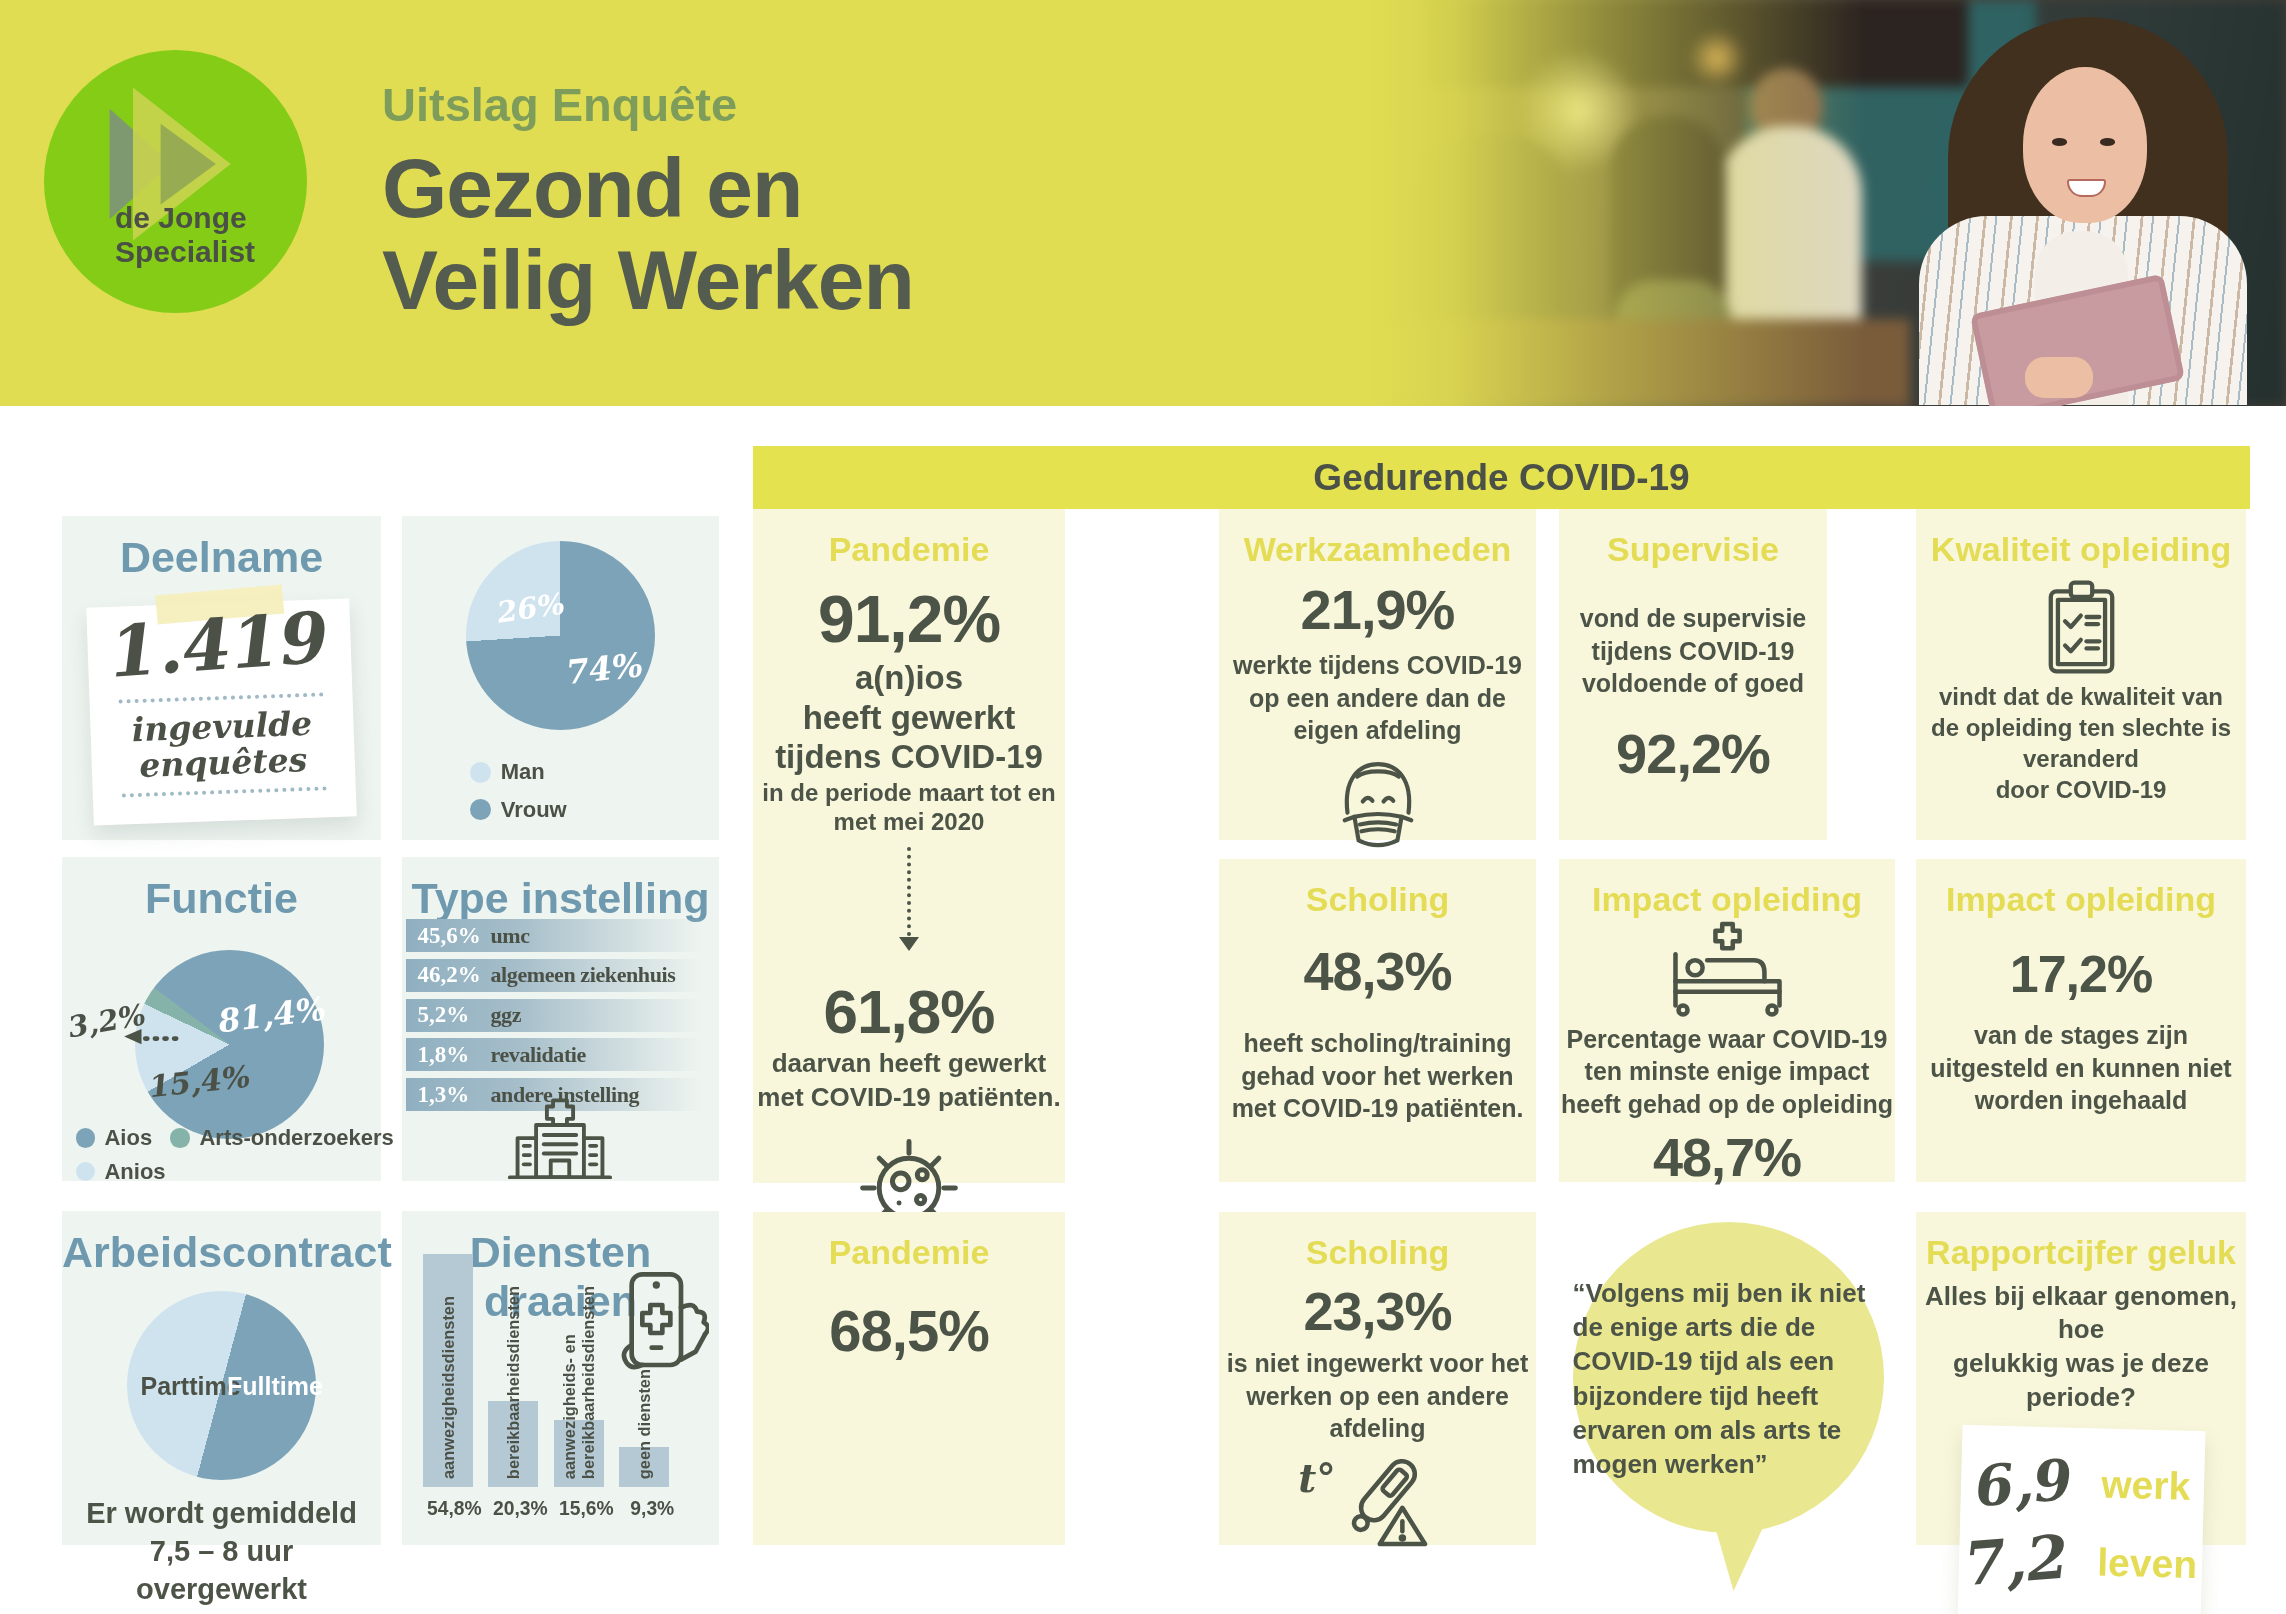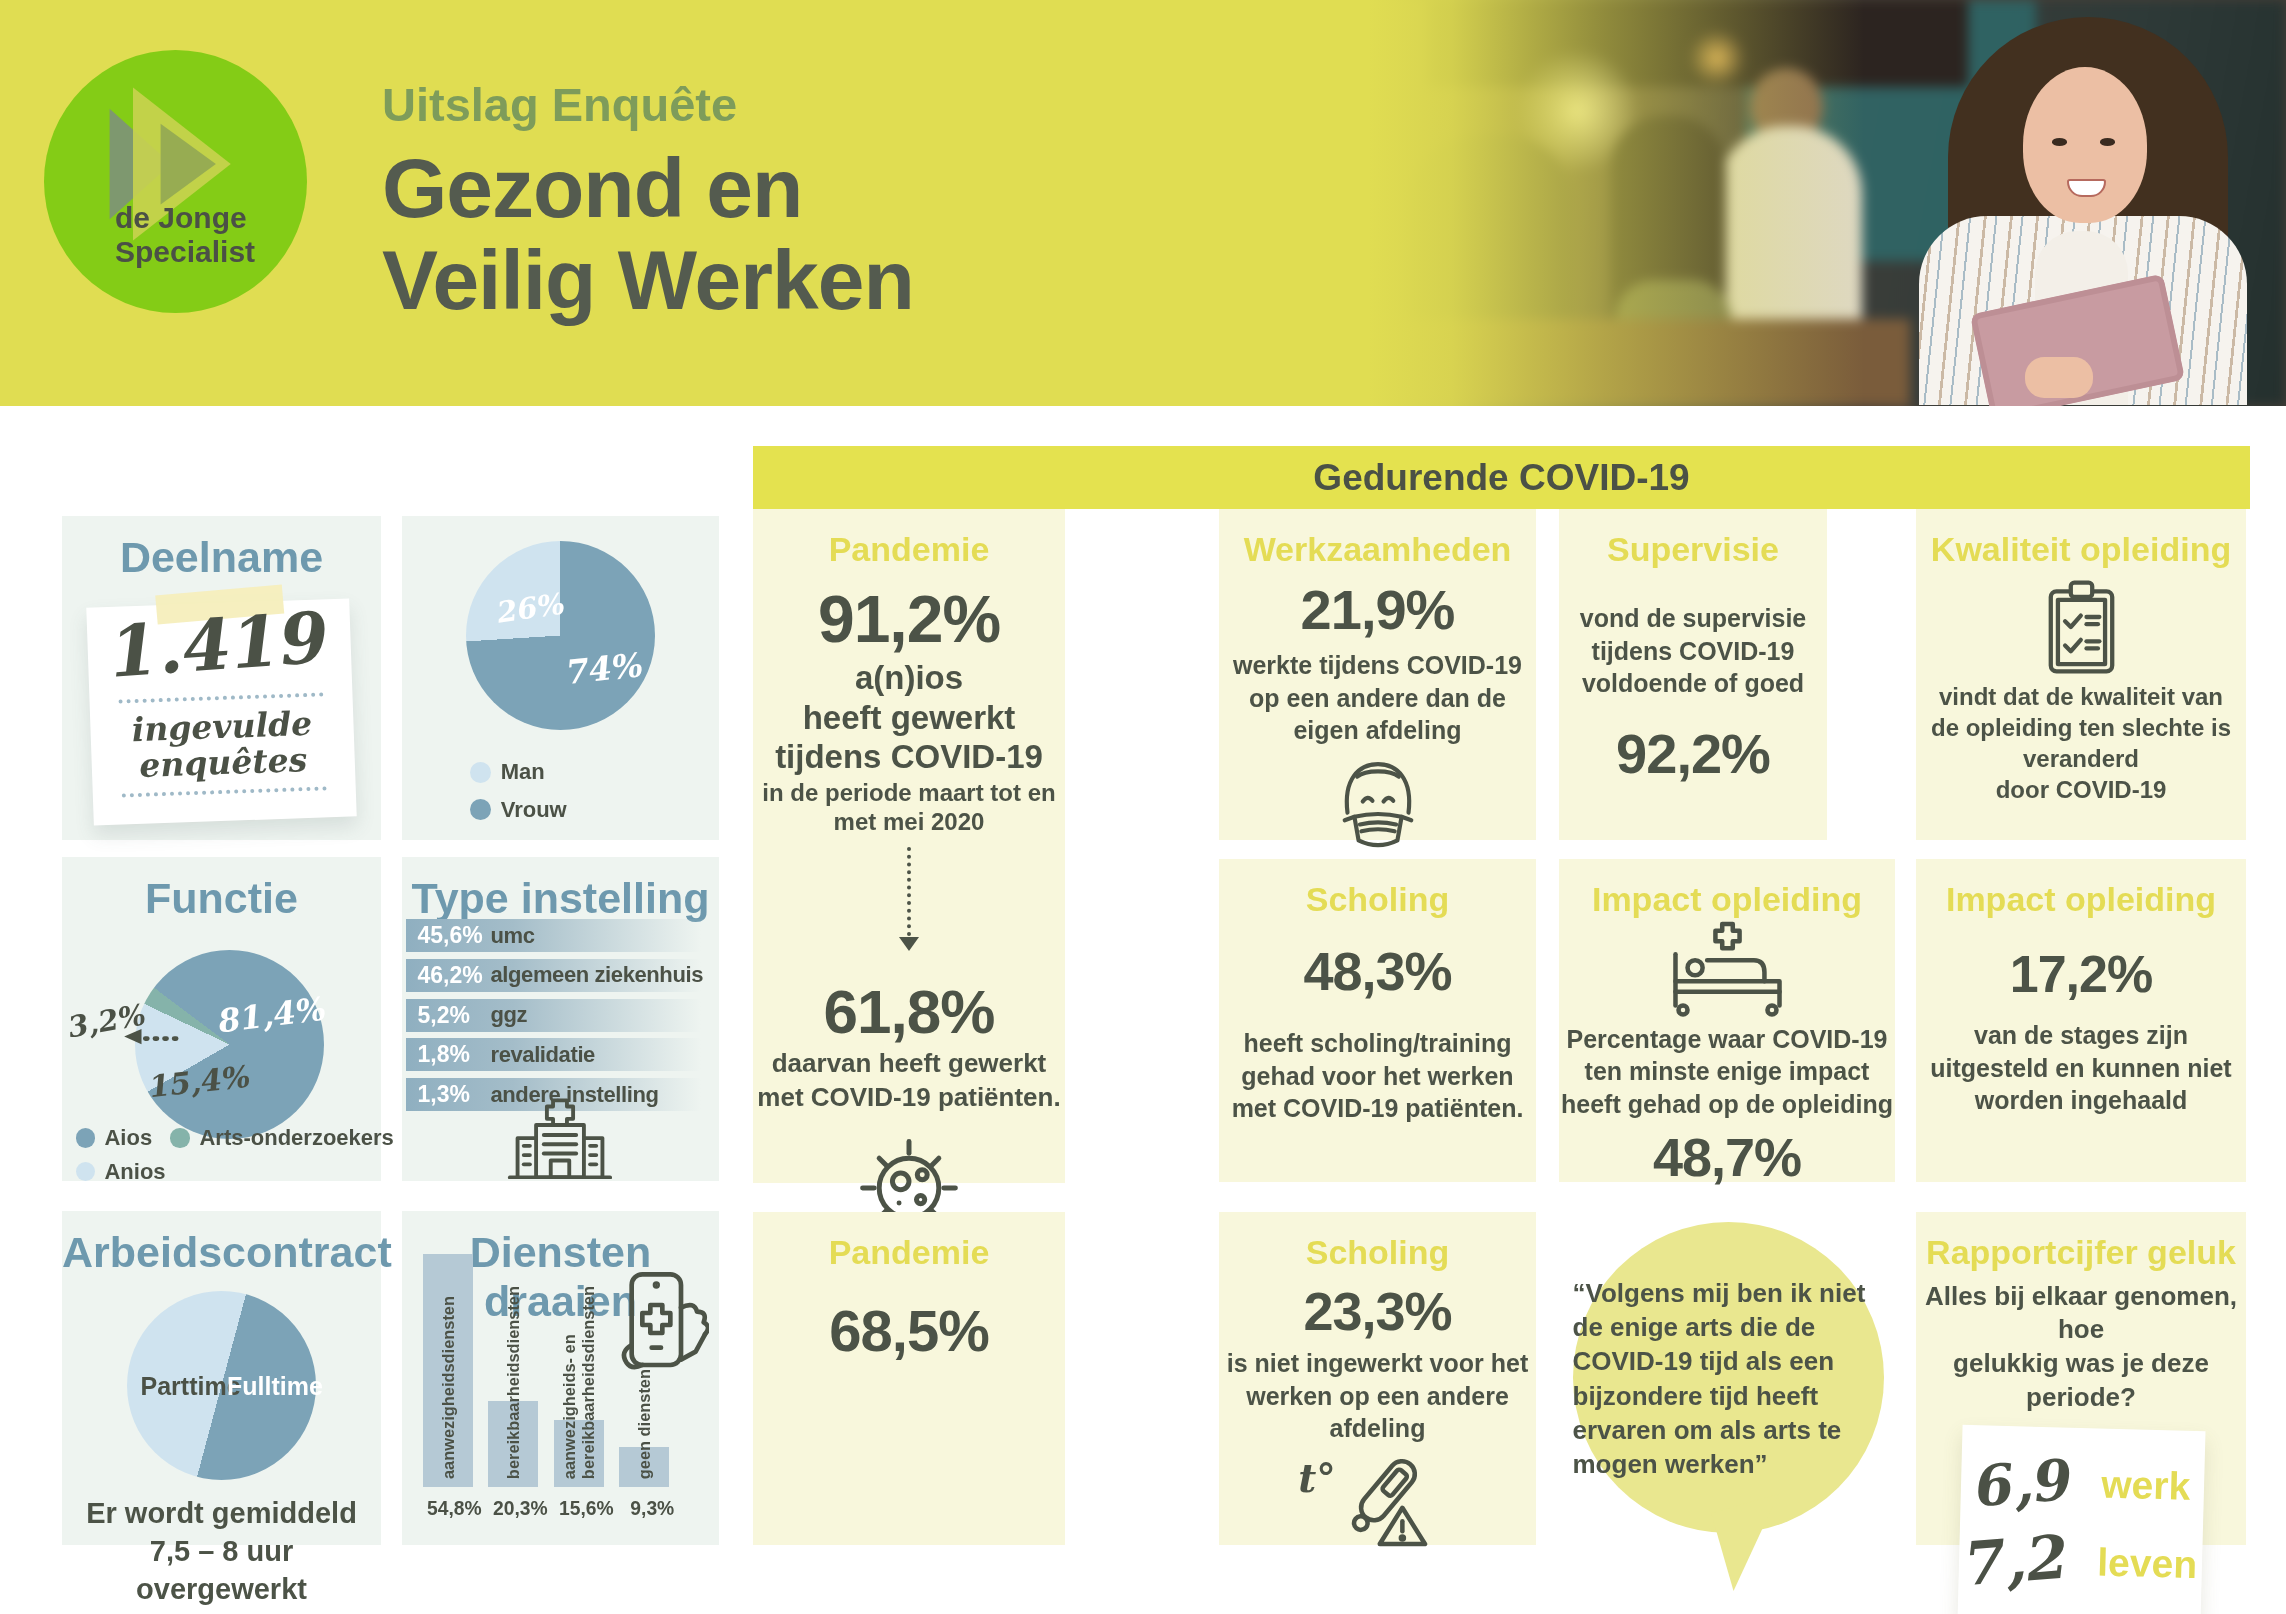--- a/index.html
+++ b/index.html
@@ -214,21 +214,21 @@
       </div>
       <div class="legend-row">
         <div class="dot" style="background:#cfe3ef;width:19.3px;height:19.3px;"></div>
         <div class="legend-txt">Anios</div>
       </div>
     </div>
   </div>
 
   <div class="dpanel" style="left:340px;top:411px;width:317px;height:324px;">
     <div class="dtitle">Type instelling</div>
-    <div style="position:absolute;left:3.9px;top:62px;right:5.8px;">
+    <div style="position:absolute;left:3.9px;top:62px;right:5.8px;font-family:Liberation Serif, serif;">
       <div class="trow">
         <span class="tp">45,6%</span>
         <span class="tl">umc</span>
       </div>
       <div class="trow">
         <span class="tp">46,2%</span>
         <span class="tl">algemeen ziekenhuis</span>
       </div>
       <div class="trow">
         <span class="tp">5,2%</span>

